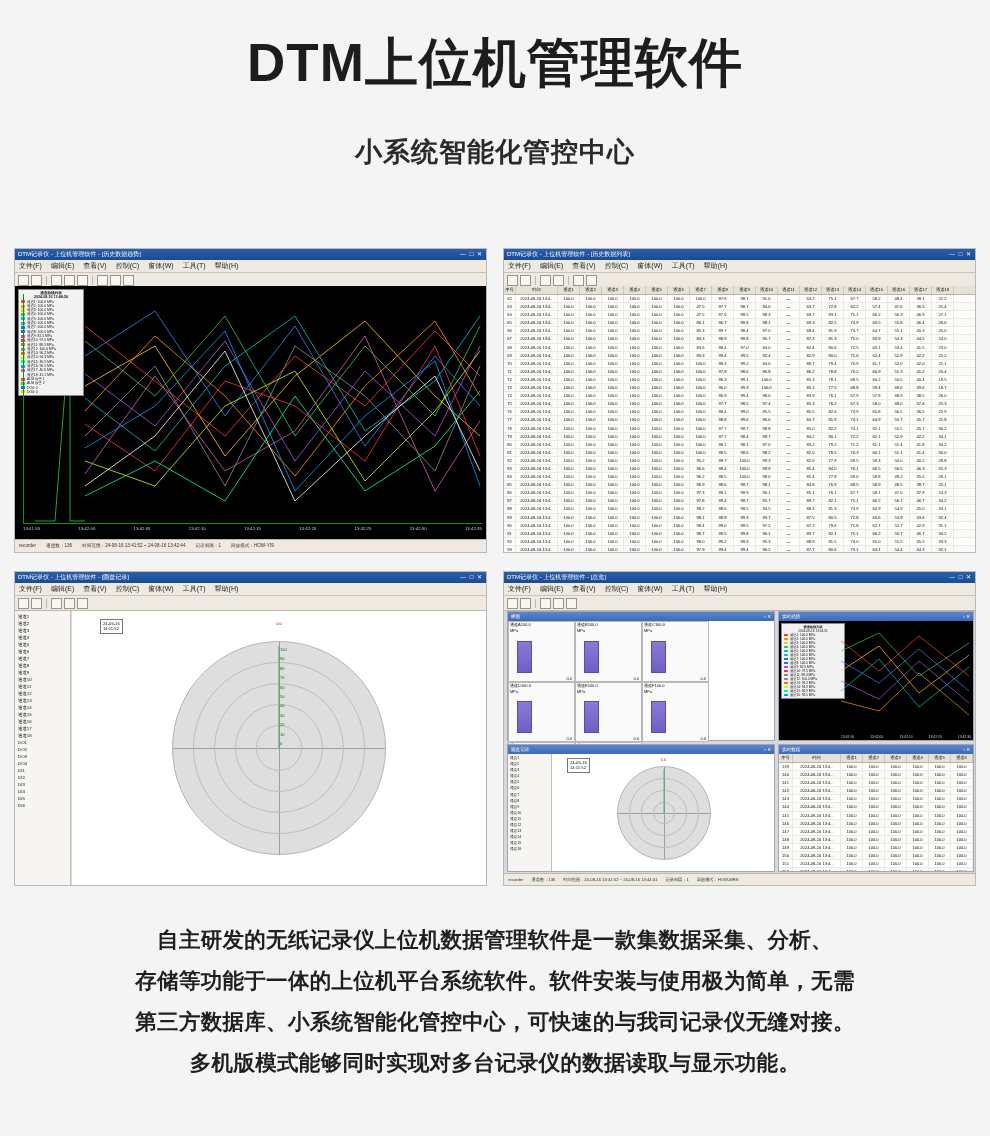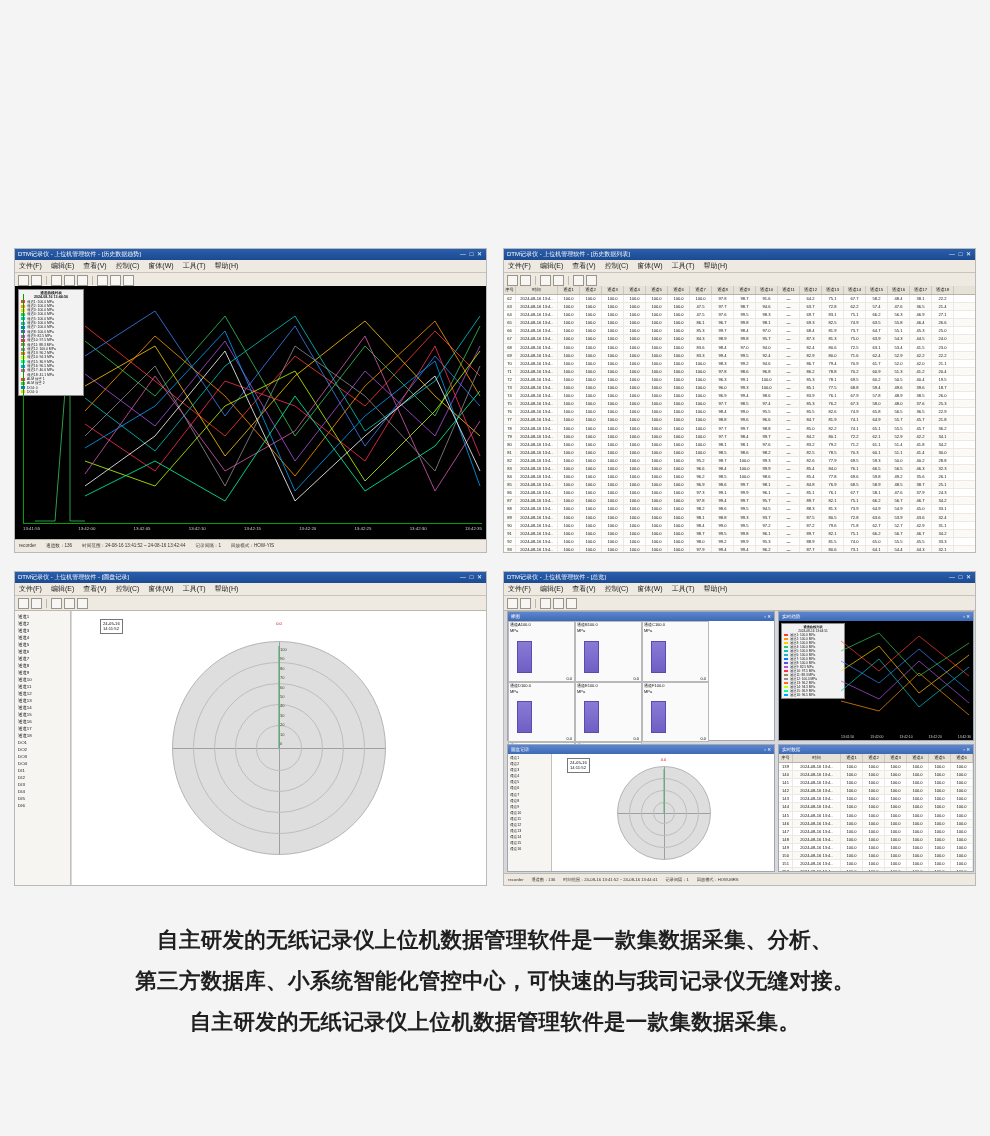--- a/index.html
+++ b/index.html
@@ -167,20 +167,24 @@
     color:#1f1f1f;font-weight:bold;
     letter-spacing:0.3px;
   }
   .copy p{margin:0;}
 </style>
 </head>
 <body>
 
 <div class="page">
 
+  <div class="hero">
+    <h1>DTM上位机管理软件</h1>
+    <h2>小系统智能化管控中心</h2>
+  </div>
 
   <div class="shots">
 
     <div class="shot">
       <div class="titlebar">
         <span>DTM记录仪 - 上位机管理软件 - [历史数据趋势]</span>
         <span class="tb-btns">— □ ✕</span>
       </div>
       <div class="menubar" id="s1-menu">
           <span>文件(F)</span>
@@ -1576,17 +1580,18 @@
           <span>时间范围：24-08-16 13:41:52 ~ 24-08-16 13:44:41</span>
           <span>记录间隔：1</span>
           <span>回放模式：HOW-MRS</span>
         </div>
     </div>
 
   </div>
 
   <div class="copy" id="copy-block">
       <p>自主研发的无纸记录仪上位机数据管理软件是一款集数据采集、分析、</p>
+      <p>存储等功能于一体的上位机平台系统软件。软件安装与使用极为简单，无需</p>
       <p>第三方数据库、小系统智能化管控中心，可快速的与我司记录仪无缝对接。</p>
-      <p>自主研发的无纸记录仪上位机数据管理软件是一款集数据采集。</p>
+      <p>多机版模式能够同时实现对多台记录仪的数据读取与显示功能。</p>
     </div>
 
 </div>
 
 </body></html>

